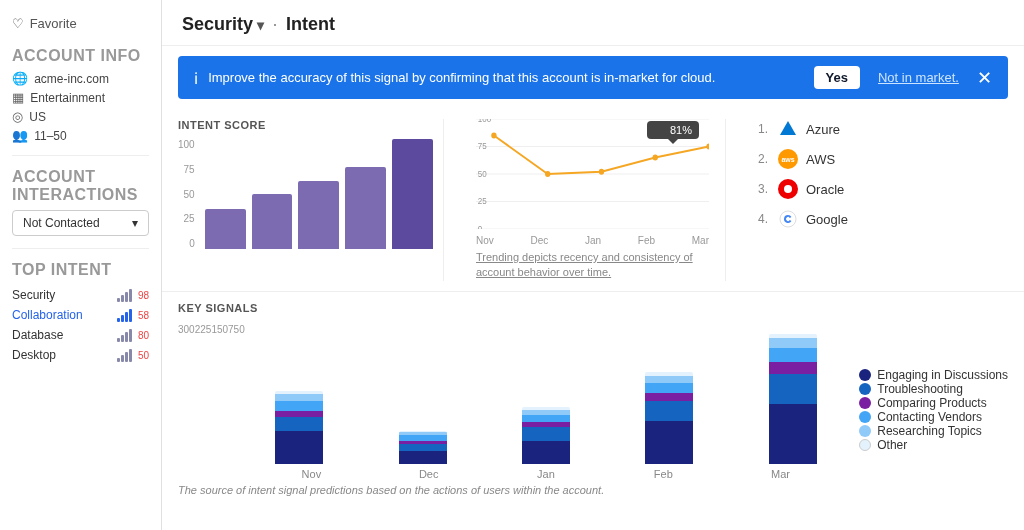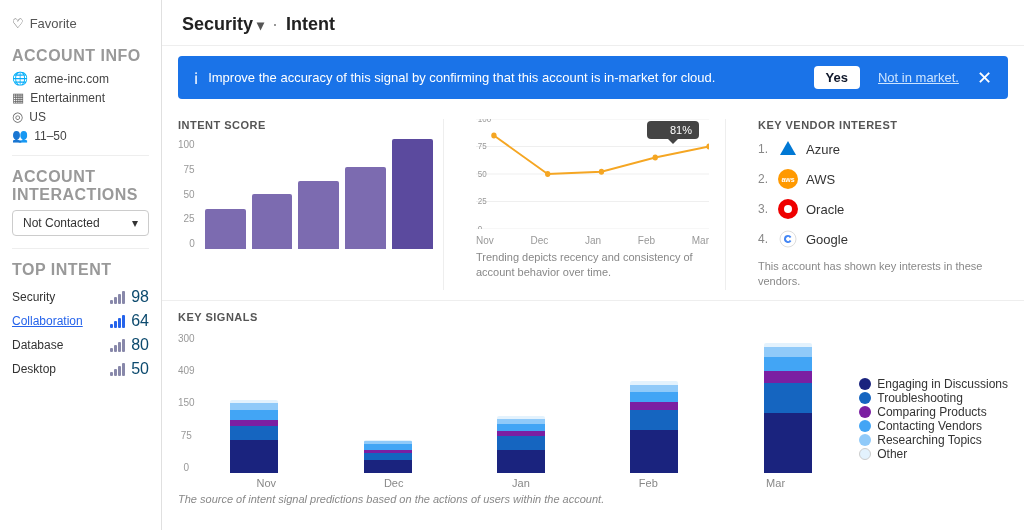--- a/index.html
+++ b/index.html
@@ -17,25 +17,25 @@
     .favorite-btn { display: flex; align-items: center; gap: 6px; font-size: 13px; color: #555; cursor: pointer; margin-bottom: 16px; }
     .section-label { font-size: 16px; font-weight: 700; color: #999; letter-spacing: 0.5px; margin-bottom: 6px; text-transform: uppercase; }
     .account-info-item { display: flex; align-items: center; gap: 6px; font-size: 12px; color: #444; margin-bottom: 4px; }
     .account-info-item .icon-char { font-size: 13px; color: #666; }
     .divider { border: none; border-top: 1px solid #eee; margin: 12px 0; }
     .interactions-section { margin-bottom: 12px; }
     .dropdown-btn { display: flex; align-items: center; justify-content: space-between; border: 1px solid #ccc; border-radius: 4px; padding: 5px 10px; font-size: 12px; cursor: pointer; background: #fff; width: 100%; color: #333; }
     .top-intent-section {}
     .intent-item { display: flex; align-items: center; justify-content: space-between; padding: 3px 0; font-size: 12px; }
     .intent-label { color: #333; }
-    .intent-label.link { color: #2563eb; text-decoration: underline; cursor: pointer; text-align: right; }
+    .intent-label.link { color: #2563eb; cursor: pointer; text-align: right; }
     .intent-right { display: flex; align-items: center; gap: 6px; }
     .bar-icon { display: flex; align-items: flex-end; gap: 1px; height: 14px; }
     .bar-icon span { width: 3px; background: #8b8; display: inline-block; border-radius: 1px; }
-    .intent-score { font-size: 16px; color: #0c4a6e; }
+    .intent-score { font-size: 10px; color: #ef4444; }
 
     
     #main {
       flex: 1;
       background: #fff;
       overflow-y: auto;
       padding: 0;
     }
     .main-header {
       display: flex;
@@ -102,21 +102,21 @@
     .signals-legend { flex-shrink: 0; display: flex; flex-direction: column; justify-content: center; font-size: 12px; }
     .legend-item { display: flex; align-items: center; gap: 6px; }
     .legend-dot { width: 12px; height: 12px; border-radius: 50%; flex-shrink: 0; }
     .signals-note { font-size: 11px; color: #888; margin-top: 4px; font-style: italic; }
 
     
     .stacked-bar-chart { display: flex; align-items: flex-end; gap: 30px; height: 140px; }
     .stacked-group { display: flex; flex-direction: column; align-items: center; gap: 2px; }
     .stacked-bars { display: flex; flex-direction: column-reverse; width: 50px; border-radius: 2px 2px 0 0; overflow: hidden; }
     .stacked-bar-seg { width: 100%; }
-    .y-axis-labels { display: flex; flex-direction: column; justify-content: space-between; height: 140px; align-items: center; padding-right: 4px; font-size: 10px; color: #999; }
+    .y-axis-labels { display: flex; flex-direction: row; justify-content: space-between; height: 140px; align-items: flex-start; padding-right: 4px; font-size: 10px; color: #999; }
 
     
     .tooltip-box {
       position: absolute;
       background: #444;
       color: #fff;
       font-size: 11px;
       padding: 3px 7px;
       border-radius: 4px;
       top: 0;
@@ -189,21 +189,21 @@
         </div>
         <div class="intent-item">
           <span class="intent-label link">Collaboration</span>
           <div class="intent-right">
             <div class="bar-icon">
               <span style="height: 4px; background: rgb(37, 99, 235);"></span>
               <span style="height: 7px; background: rgb(37, 99, 235);"></span>
               <span style="height: 10px; background: rgb(37, 99, 235);"></span>
               <span style="height: 13px; background: rgb(37, 99, 235);"></span>
             </div>
-            <span class="intent-score">64</span>
+            <span class="intent-score">58</span>
           </div>
         </div>
         <div class="intent-item">
           <span class="intent-label">Database</span>
           <div class="intent-right">
             <div class="bar-icon">
               <span style="height: 4px; background: rgb(136, 136, 170);"></span>
               <span style="height: 7px; background: rgb(136, 136, 170);"></span>
               <span style="height: 10px; background: rgb(136, 136, 170);"></span>
               <span style="height: 13px; background: rgb(136, 136, 170);"></span>
@@ -288,25 +288,24 @@
           </svg>
         <div class="tooltip-box" style="position:absolute;top:2px;right:10px;padding-left:23px;">81%</div>
       </div>
       <div style="display:flex;justify-content:space-between;font-size:10px;color:#999;margin-top:2px;">
         <span>Nov</span>
           <span>Dec</span>
           <span>Jan</span>
           <span>Feb</span>
           <span>Mar</span>
       </div>
-      <div class="chart-note" style="margin-top:4px;">Trending depicts recency and consistency of account behavior over time.</div>
+      <div class="chart-note" style="margin-top:4px;text-decoration:underline;">Trending depicts recency and consistency of account behavior over time.</div>
     </div>
 
     <div class="chart-section">
-      <div class="chart-title">KEY VENDOR INTEREST</div>
       <ul class="vendor-list" id="vendor-list">
           <li class="vendor-item">
             <span class="vendor-num">1.</span>
             <div class="vendor-logo">
               <svg width="18" height="18" viewBox="0 0 18 18">
                 <polygon points="9,1 17,15 1,15" fill="#0078d4"></polygon>
               </svg>
             </div>
             <span class="vendor-name">Azure</span>
           </li>
@@ -329,32 +328,31 @@
             <span class="vendor-num">4.</span>
             <div class="vendor-logo">
               <svg width="18" height="18" viewBox="0 0 18 18">
                 <circle cx="9" cy="9" r="8" fill="#fff" stroke="#ddd" stroke-width="1"></circle>
                 <path d="M9,5 a4,4 0 0 1 3.46,2 l-1.73,1 a2,2 0 1 0 0,2 l1.73,1 a4,4 0 1 1 -3.46,-6z" fill="#4285F4"></path>
               </svg>
             </div>
             <span class="vendor-name">Google</span>
           </li>
         </ul>
-      <div class="vendor-note">This account has shown key interests in these vendors.</div>
     </div>
   </div>
 
   <div class="signals-section">
     <div class="signals-title">KEY SIGNALS</div>
     <div class="signals-inner">
       <div class="signals-chart-wrap">
         <div style="display:flex;gap:4px;">
           <div class="y-axis-labels" id="signals-y-labels">
               <span style="font-size: 10px; color: rgb(153, 153, 153);">300</span>
-              <span style="font-size: 10px; color: rgb(153, 153, 153);">409</span>
+              <span style="font-size: 10px; color: rgb(153, 153, 153);">225</span>
               <span style="font-size: 10px; color: rgb(153, 153, 153);">150</span>
               <span style="font-size: 10px; color: rgb(153, 153, 153);">75</span>
               <span style="font-size: 10px; color: rgb(153, 153, 153);">0</span>
             </div>
           <div style="flex:1;">
             <div class="stacked-bar-chart" id="stacked-bar-chart" style="justify-content:space-around;">
                 <div class="stacked-group">
                   <div class="stacked-bars" style="height: 72.9592px; width: 48px;">
                     <div class="stacked-bar-seg" style="height: 33.1633px; background: rgb(26, 35, 126);"></div>
                     <div class="stacked-bar-seg" style="height: 13.2653px; background: rgb(21, 101, 192);"></div>

